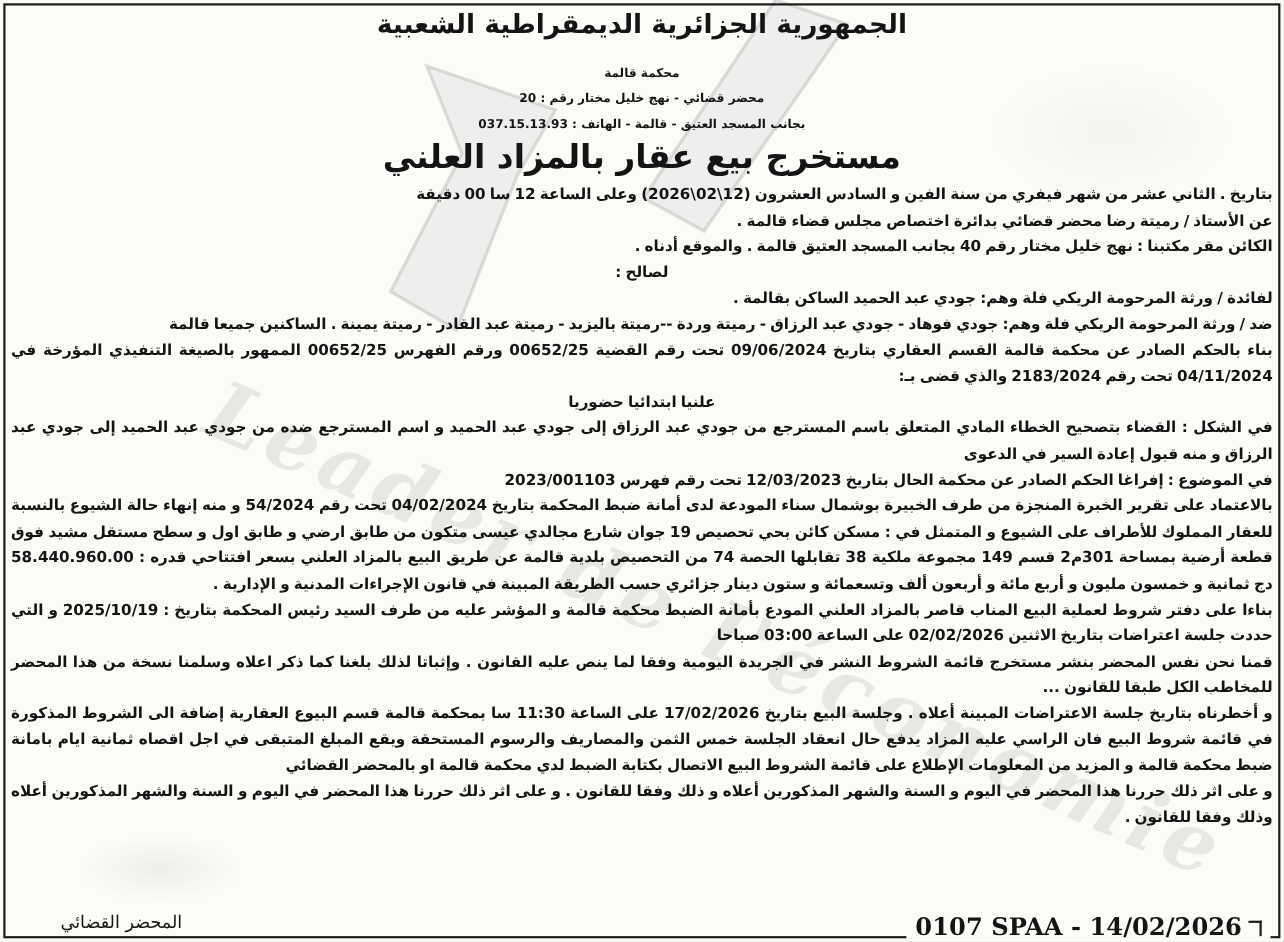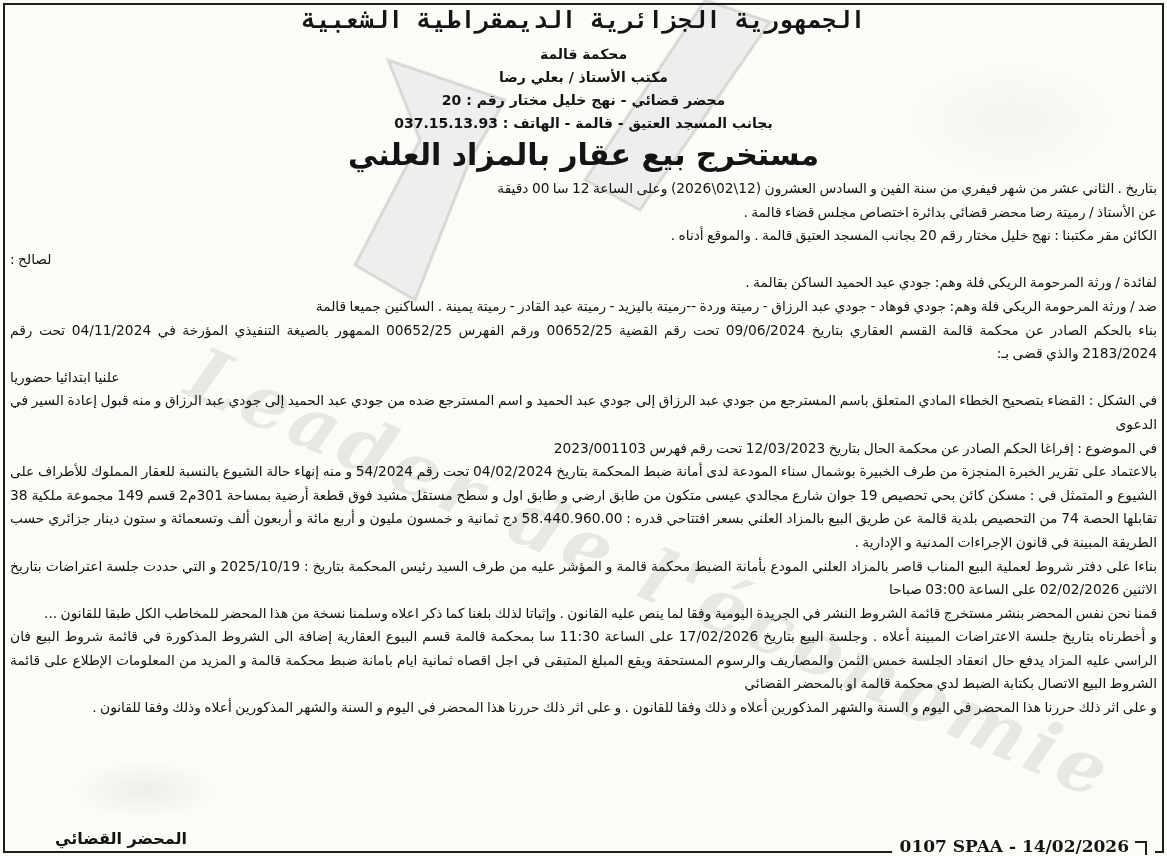--- a/index.html
+++ b/index.html
@@ -27,46 +27,46 @@
     color:rgba(160,160,160,0.22);
     letter-spacing:6px;white-space:nowrap;
     pointer-events:none;user-select:none;
   }
   .content{
     position:absolute;inset:5px 10px 18px 10px;
     direction:rtl;
   }
   .hdr{ text-align:center; font-weight:bold; }
   .hdr .republic{
-    font-size:24px;margin:2px 0 6px 0;line-height:30px;font-family:Liberation Mono, monospace;
+    font-size:24px;margin:2px 0 18px 0;line-height:30px;
   }
-  .hdr .hline{ font-size:14px;line-height:23px; }
+  .hdr .hline{ font-size:11px;line-height:23px; }
   .hdr .doc-title{
     font-size:30px;line-height:34px;margin:3px 0 5px 0;
   }
   .body-text p{
     margin:0;
     font-size:13.8px;
-    font-weight:normal;
+    font-weight:bold;
     line-height:23.6px;
     text-align:justify;
     word-spacing:-1px;
   }
-  .body-text p.short{ text-align:left; }
+  .body-text p.short{ text-align:center; }
   .body-text p.indent-end{ padding-left:0; padding-right:200px; text-align:right; }
   .signature{
     position:absolute;left:55px;bottom:8px;
-    font-size:16px;font-weight:bold;direction:rtl;
+    font-size:16px;font-weight:normal;direction:rtl;
   }
   .reference{
     position:absolute;right:12px;bottom:0px;
     background:#fcfbf8;
     padding:0 8px;
     font-family:"DejaVu Serif",serif;
-    font-size:17px;font-weight:bold;
+    font-size:22px;font-weight:bold;
     direction:ltr;
   }
   .reference::after{
     content:"";display:inline-block;width:10px;height:12px;
     border-top:2px solid #1c1c1c;border-right:2px solid #1c1c1c;
     margin-left:6px;vertical-align:middle;
   }
   
   .blotch{position:absolute;border-radius:50%;pointer-events:none;}
   .b1{left:70px;top:760px;width:150px;height:60px;
@@ -88,30 +88,29 @@
   <div class="wm-text">Leader de l'économie</div>
   <div class="blotch b1"></div>
   <div class="blotch b2"></div>
 
   <div class="frame"></div>
 
   <div class="content">
     <header class="hdr">
       <div class="republic">الجمهورية الجزائرية الديمقراطية الشعبية</div>
       <div class="hline">محكمة قالمة</div>
-      <div class="hline">مكتب الأستاذ / بعلي رضا</div>
       <div class="hline">محضر قضائي - نهج خليل مختار رقم : 20</div>
       <div class="hline">بجانب المسجد العتيق - قالمة - الهاتف : 037.15.13.93</div>
       <div class="doc-title">مستخرج بيع عقار بالمزاد العلني</div>
     </header>
 
     <main class="body-text">
       <p>بتاريخ . الثاني عشر من شهر فيفري من سنة الفين و السادس العشرون (12\02\2026) وعلى الساعة 12 سا 00 دقيقة</p>
       <p>عن الأستاذ / رميتة رضا محضر قضائي بدائرة اختصاص مجلس قضاء قالمة .</p>
-      <p>الكائن مقر مكتبنا : نهج خليل مختار رقم 20 بجانب المسجد العتيق قالمة . والموقع أدناه .</p>
+      <p>الكائن مقر مكتبنا : نهج خليل مختار رقم 40 بجانب المسجد العتيق قالمة . والموقع أدناه .</p>
       <p class="short">لصالح :</p>
       <p>لفائدة / ورثة المرحومة الريكي فلة وهم: جودي عبد الحميد الساكن بقالمة .</p>
       <p>ضد / ورثة المرحومة الريكي فلة وهم: جودي فوهاد - جودي عبد الرزاق - رميتة وردة --رميتة باليزيد - رميتة عبد القادر - رميتة يمينة . الساكنين جميعا قالمة</p>
       <p>بناء بالحكم الصادر عن محكمة قالمة القسم العقاري بتاريخ 09/06/2024 تحت رقم القضية 00652/25 ورقم الفهرس 00652/25 الممهور بالصيغة التنفيذي المؤرخة في 04/11/2024 تحت رقم 2183/2024 والذي قضى بـ:</p>
       <p class="short">علنيا ابتدائيا حضوريا</p>
       <p>في الشكل : القضاء بتصحيح الخطاء المادي المتعلق باسم المسترجع من جودي عبد الرزاق إلى جودي عبد الحميد و اسم المسترجع ضده من جودي عبد الحميد إلى جودي عبد الرزاق و منه قبول إعادة السير في الدعوى</p>
       <p>في الموضوع : إفراغا الحكم الصادر عن محكمة الحال بتاريخ 12/03/2023 تحت رقم فهرس 2023/001103</p>
       <p>بالاعتماد على تقرير الخبرة المنجزة من طرف الخبيرة بوشمال سناء المودعة لدى أمانة ضبط المحكمة بتاريخ 04/02/2024 تحت رقم 54/2024 و منه إنهاء حالة الشيوع بالنسبة للعقار المملوك للأطراف على الشيوع و المتمثل في : مسكن كائن بحي تحصيص 19 جوان شارع مجالدي عيسى متكون من طابق ارضي و طابق اول و سطح مستقل مشيد فوق قطعة أرضية بمساحة 301م2 قسم 149 مجموعة ملكية 38 تقابلها الحصة 74 من التحصيص بلدية قالمة عن طريق البيع بالمزاد العلني بسعر افتتاحي قدره : 58.440.960.00 دج ثمانية و خمسون مليون و أربع مائة و أربعون ألف وتسعمائة و ستون دينار جزائري حسب الطريقة المبينة في قانون الإجراءات المدنية و الإدارية .</p>
       <p>بناءا على دفتر شروط لعملية البيع المناب قاصر بالمزاد العلني المودع بأمانة الضبط محكمة قالمة و المؤشر عليه من طرف السيد رئيس المحكمة بتاريخ : 2025/10/19 و التي حددت جلسة اعتراضات بتاريخ الاثنين 02/02/2026 على الساعة 03:00 صباحا</p>
       <p>قمنا نحن نفس المحضر بنشر مستخرج قائمة الشروط النشر في الجريدة اليومية وفقا لما ينص عليه القانون . وإثباتا لذلك بلغنا كما ذكر اعلاه وسلمنا نسخة من هذا المحضر للمخاطب الكل طبقا للقانون ...</p>

